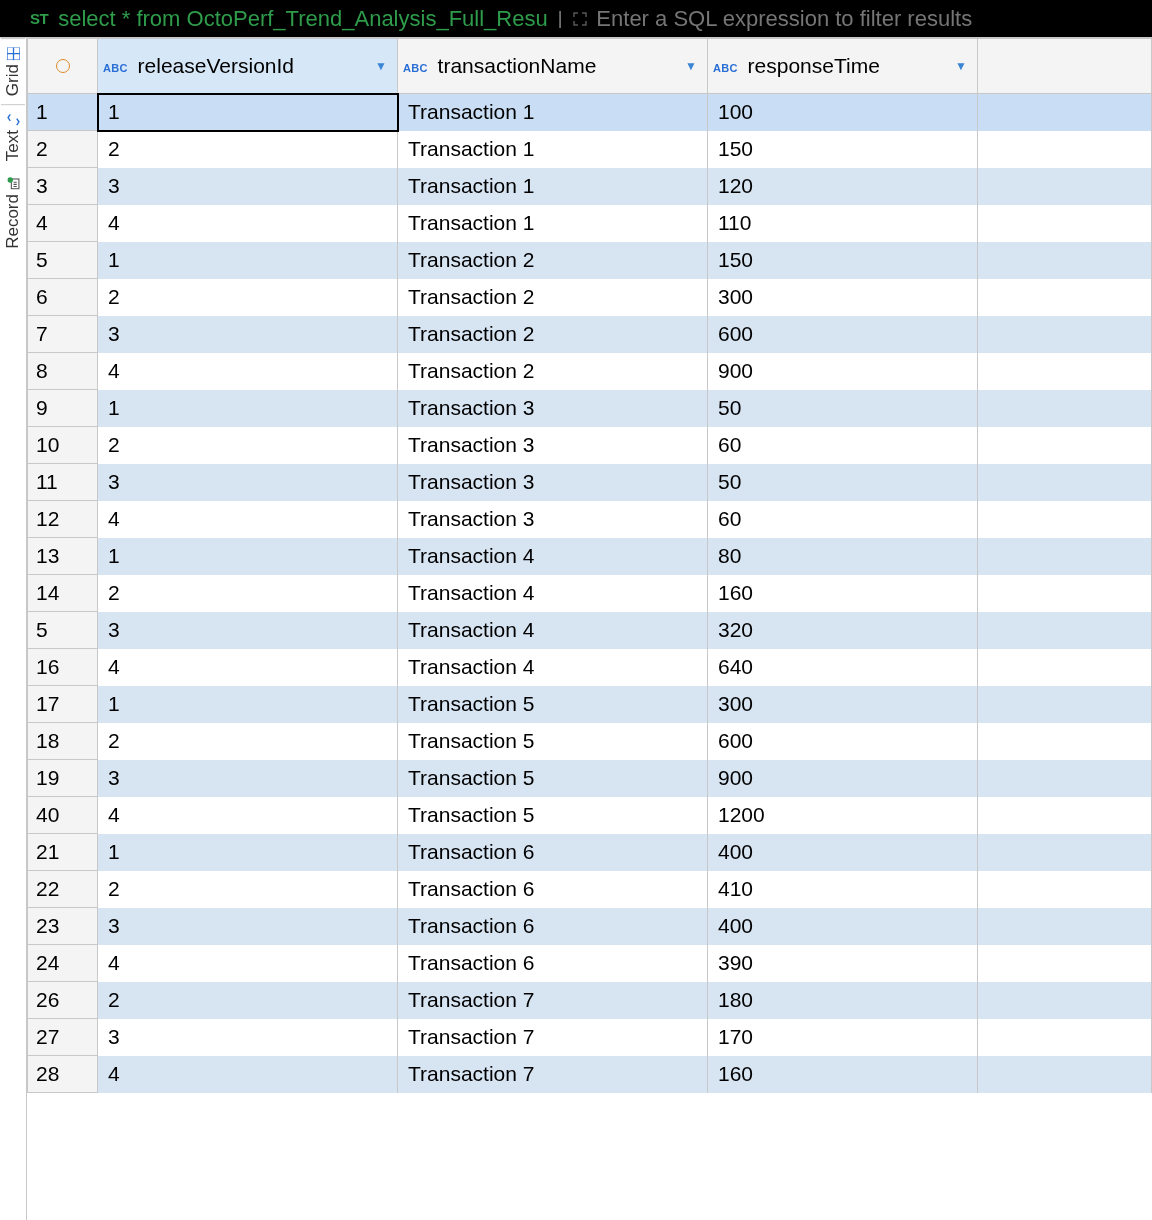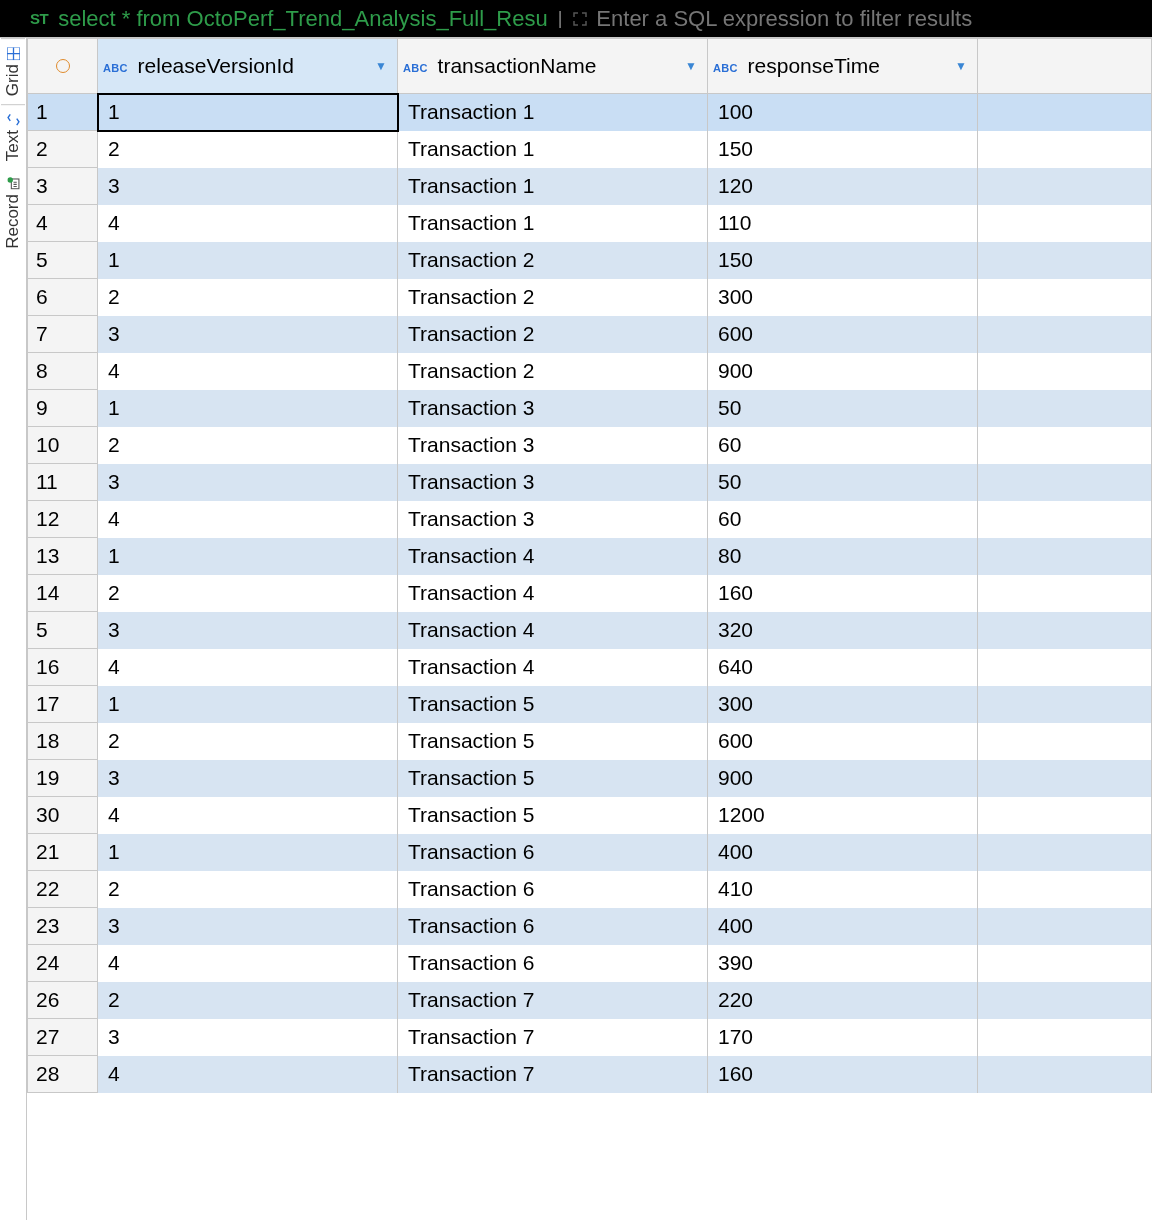--- a/index.html
+++ b/index.html
@@ -409,21 +409,21 @@
             <td></td>
           </tr>
           <tr>
             <td class="rownum">19</td>
             <td class="cell-0">3</td>
             <td class="cell-1">Transaction 5</td>
             <td class="cell-2">900</td>
             <td></td>
           </tr>
           <tr>
-            <td class="rownum">30</td>
+            <td class="rownum">40</td>
             <td class="cell-0">4</td>
             <td class="cell-1">Transaction 5</td>
             <td class="cell-2">1200</td>
             <td></td>
           </tr>
           <tr>
             <td class="rownum">21</td>
             <td class="cell-0">1</td>
             <td class="cell-1">Transaction 6</td>
             <td class="cell-2">400</td>
@@ -447,21 +447,21 @@
             <td class="rownum">24</td>
             <td class="cell-0">4</td>
             <td class="cell-1">Transaction 6</td>
             <td class="cell-2">390</td>
             <td></td>
           </tr>
           <tr>
             <td class="rownum">26</td>
             <td class="cell-0">2</td>
             <td class="cell-1">Transaction 7</td>
-            <td class="cell-2">220</td>
+            <td class="cell-2">180</td>
             <td></td>
           </tr>
           <tr>
             <td class="rownum">27</td>
             <td class="cell-0">3</td>
             <td class="cell-1">Transaction 7</td>
             <td class="cell-2">170</td>
             <td></td>
           </tr>
           <tr>

